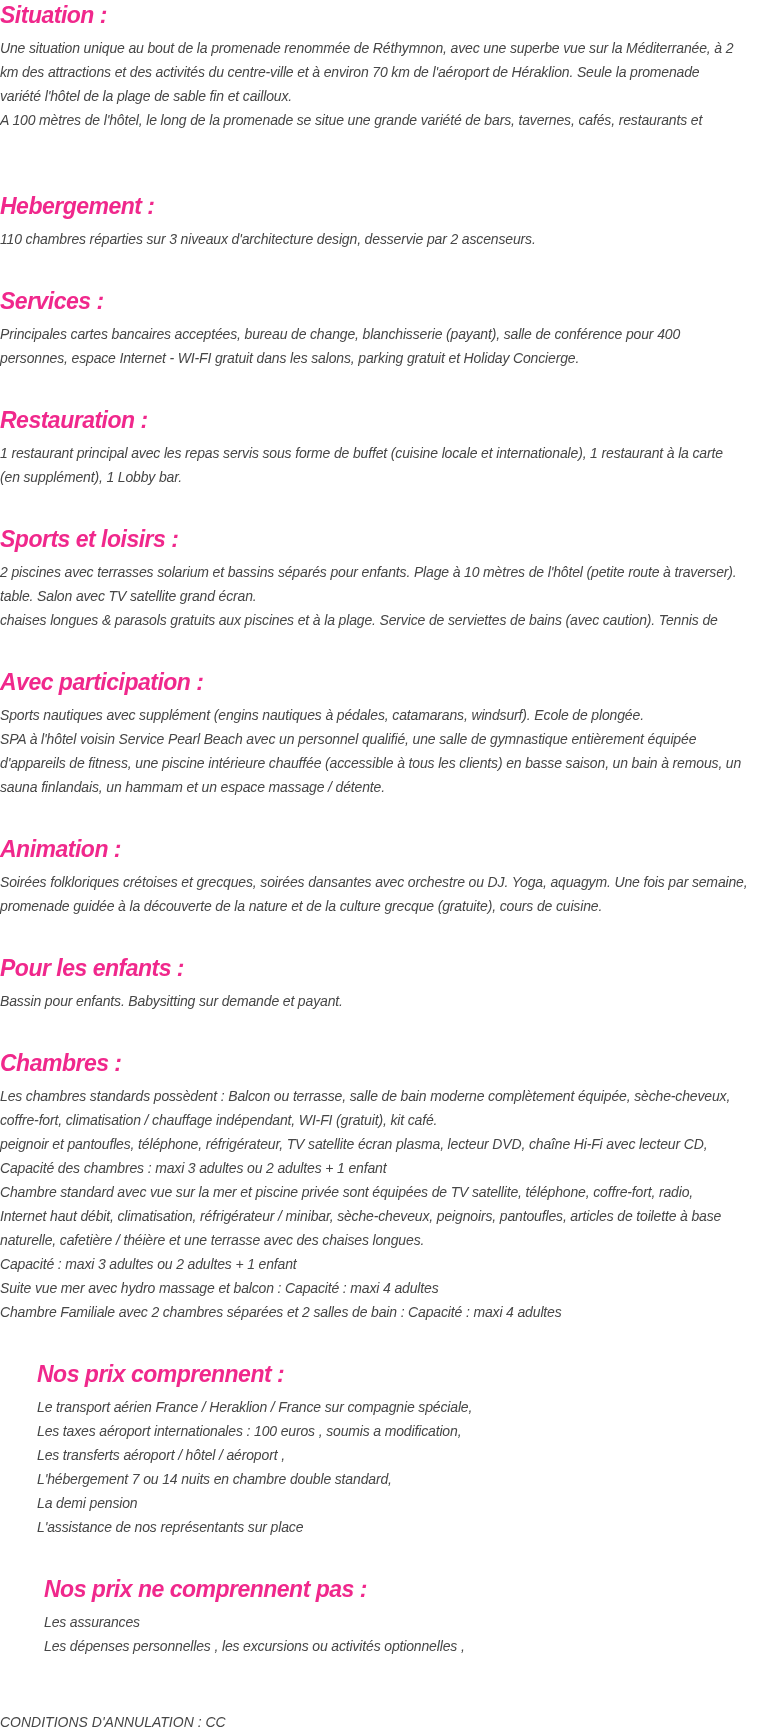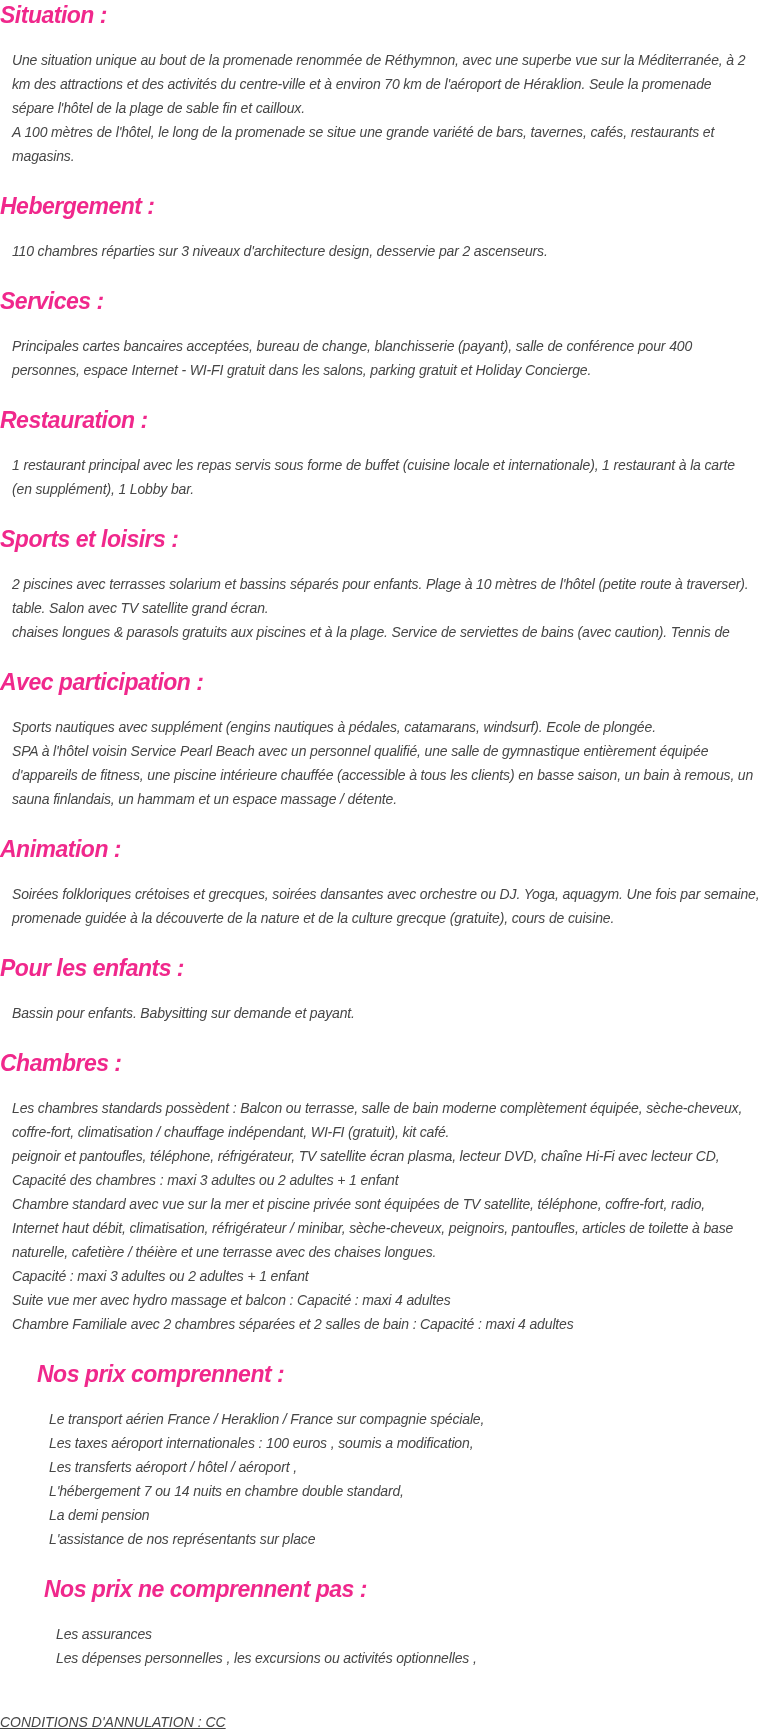--- a/index.html
+++ b/index.html
@@ -28,21 +28,21 @@
       font-family: "Liberation Sans", sans-serif;
       font-style: italic;
       font-weight: bold;
       font-size: 23px;
       line-height: 30px;
       color: #f0288c;
       letter-spacing: -0.5px;
       white-space: nowrap;
     }
     .body {
-      margin: 12px;
+      margin: 0;
       padding-top: 6px;
     }
     .line {
       display: block;
       font-family: "Liberation Sans", sans-serif;
       font-style: italic;
       font-size: 14px;
       line-height: 24px;
       color: #464646;
       white-space: nowrap;
@@ -51,36 +51,34 @@
     .footer-note {
       position: absolute;
       left: 0;
       top: 1712px;
       font-family: "Liberation Sans", sans-serif;
       font-style: italic;
       font-size: 14px;
       line-height: 20px;
       color: #464646;
       white-space: nowrap;
-      text-decoration: underline;
     }
   </style>
 </head>
 <body>
 
 <div class="page">
 
   <div class="section" style="top:0px;">
     <h2 class="heading">Situation :</h2>
     <div class="body">
       <span class="line">Une situation unique au bout de la promenade renommée de Réthymnon, avec une superbe vue sur la Méditerranée, à 2</span>
       <span class="line">km des attractions et des activités du centre-ville et à environ 70 km de l'aéroport de Héraklion. Seule la promenade</span>
-      <span class="line">sépare l'hôtel de la plage de sable fin et cailloux.</span>
+      <span class="line">variété l'hôtel de la plage de sable fin et cailloux.</span>
       <span class="line">A 100 mètres de l'hôtel, le long de la promenade se situe une grande variété de bars, tavernes, cafés, restaurants et</span>
-      <span class="line">magasins.</span>
     </div>
   </div>
 
   <div class="section" style="top:191px;">
     <h2 class="heading">Hebergement :</h2>
     <div class="body">
       <span class="line">110 chambres réparties sur 3 niveaux d'architecture design, desservie par 2 ascenseurs.</span>
     </div>
   </div>
 

